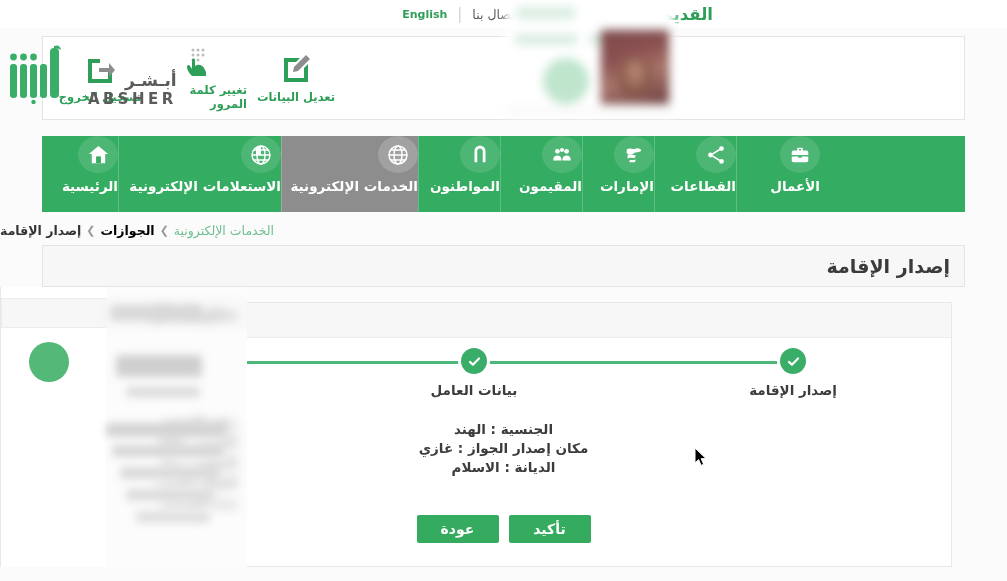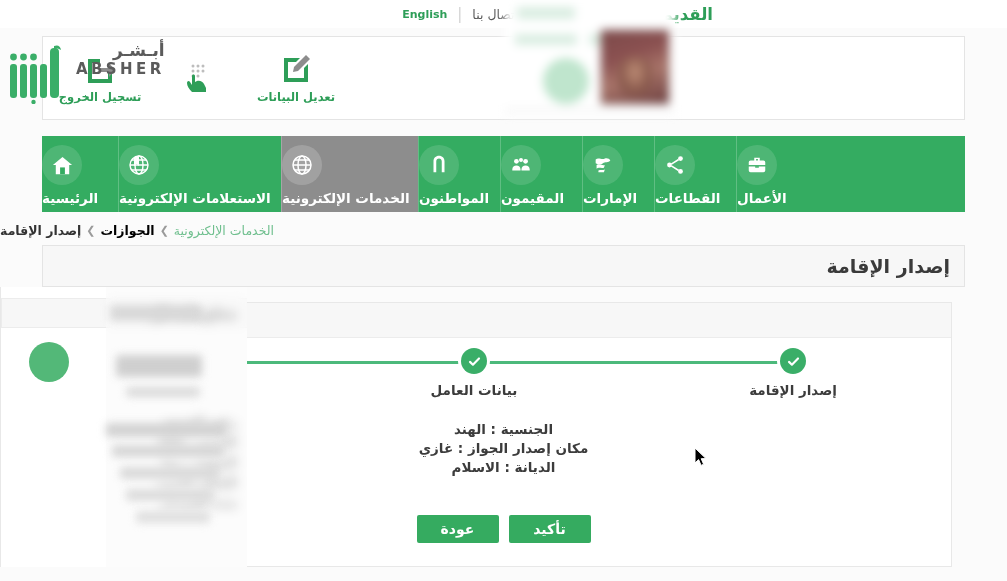--- a/index.html
+++ b/index.html
@@ -88,21 +88,21 @@
     background:radial-gradient(ellipse at 50% 40%,#c08f78 0%,#8a5a4d 60%,#6e4038 100%);
     border-radius:40% 40% 45% 45%;
   }
   .rc-strip{
     position:absolute;top:108px;left:0;width:170px;height:10px;background:#fafafa;
   }
 
   
   .logo{
     position:absolute;top:42px;left:6px;
-    display:flex;flex-direction:row-reverse;align-items:flex-start;gap:8px;
+    display:flex;flex-direction:row-reverse;align-items:flex-end;gap:20px;
     direction:rtl;
   }
   .logo-mark{display:block;}
   .logo-words{display:flex;flex-direction:column;align-items:flex-start;line-height:1;}
   .logo-ar{
     color:#5b5b5b;font-size:17px;font-weight:bold;letter-spacing:1px;
     direction:rtl;
   }
   .logo-en{
     color:#5b5b5b;font-size:15px;font-weight:bold;letter-spacing:3.4px;
@@ -110,22 +110,22 @@
   }
 
   
   .nav{
     position:absolute;top:136px;right:42px;left:42px;height:76px;
     background:#34ac61;display:flex;flex-direction:row;
     box-sizing:border-box;overflow:hidden;
   }
   .nav-item{
     height:100%;display:flex;flex-direction:column;
-    align-items:flex-end;justify-content:flex-end;
-    padding-bottom:6px;
+    align-items:flex-start;justify-content:flex-end;
+    padding-bottom:18px;
     color:#ffffff;font-size:13.5px;font-weight:bold;
     border-left:1px solid rgba(255,255,255,0.22);
     box-sizing:border-box;
     white-space:nowrap;
   }
   .nav-item:last-child{border-left:none;}
   .nav-item.active{background:#8d8d8d;}
   .nav-item .nav-ico{
     width:40px;height:40px;border-radius:50%;
     background:rgba(255,255,255,0.13);
@@ -306,20 +306,21 @@
                 <circle cx="19" cy="3" r="1.5"></circle>
               <circle cx="9" cy="8" r="1.5"></circle>
                 <circle cx="14" cy="8" r="1.5"></circle>
                 <circle cx="19" cy="8" r="1.5"></circle>
               <circle cx="9" cy="13" r="1.5"></circle>
                 <circle cx="14" cy="13" r="1.5"></circle>
             </g>
             <path d="M8 13 c0-2 3-2 3 0 v6 l2-1 c3-1 6 1 7 3 l2 4 v4 H8 c-3-3-5-6-5-9 c0-2 2-3 3-1 l2 3 Z" fill="#2e9e58"></path>
           </svg>
         </span>
+        <span>تغيير كلمة المرور</span>
       </div>
 
       <div class="tb-action">
         <span class="glyph">
           <svg width="28" height="28" viewBox="0 0 28 28">
             <path d="M2 3 H18 L14 7 H6 V23 H22 V13 L26 9 V27 H2 Z" fill="#2e9e58"></path>
             <path d="M24 0 L28 4 L16 16 L11 17 L12 12 Z" fill="#8d8d8d"></path>
           </svg>
         </span>
         <span>تعديل البيانات</span>

